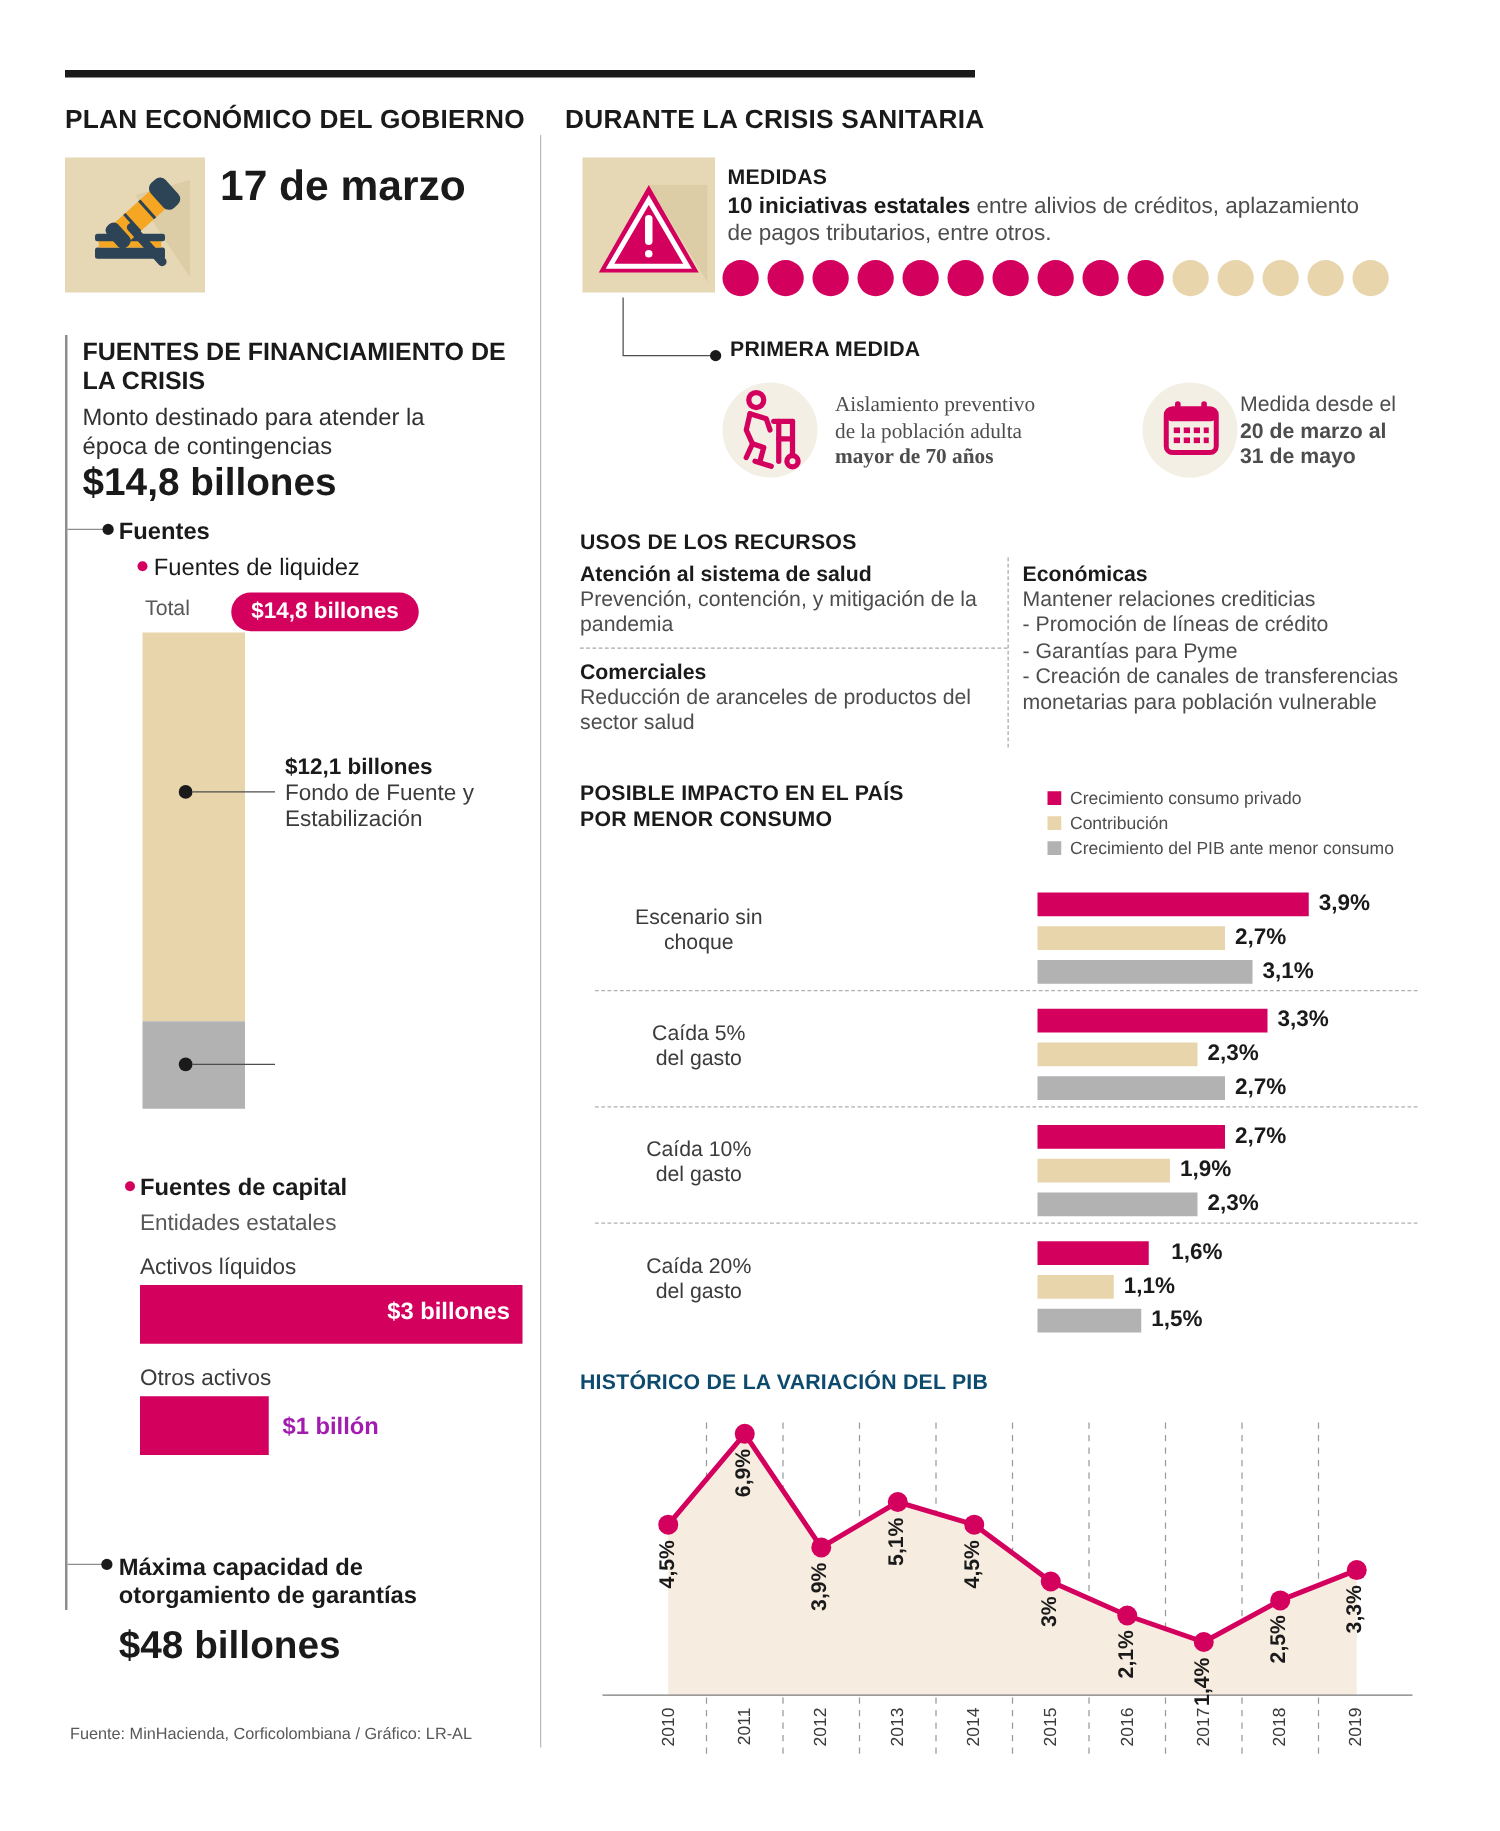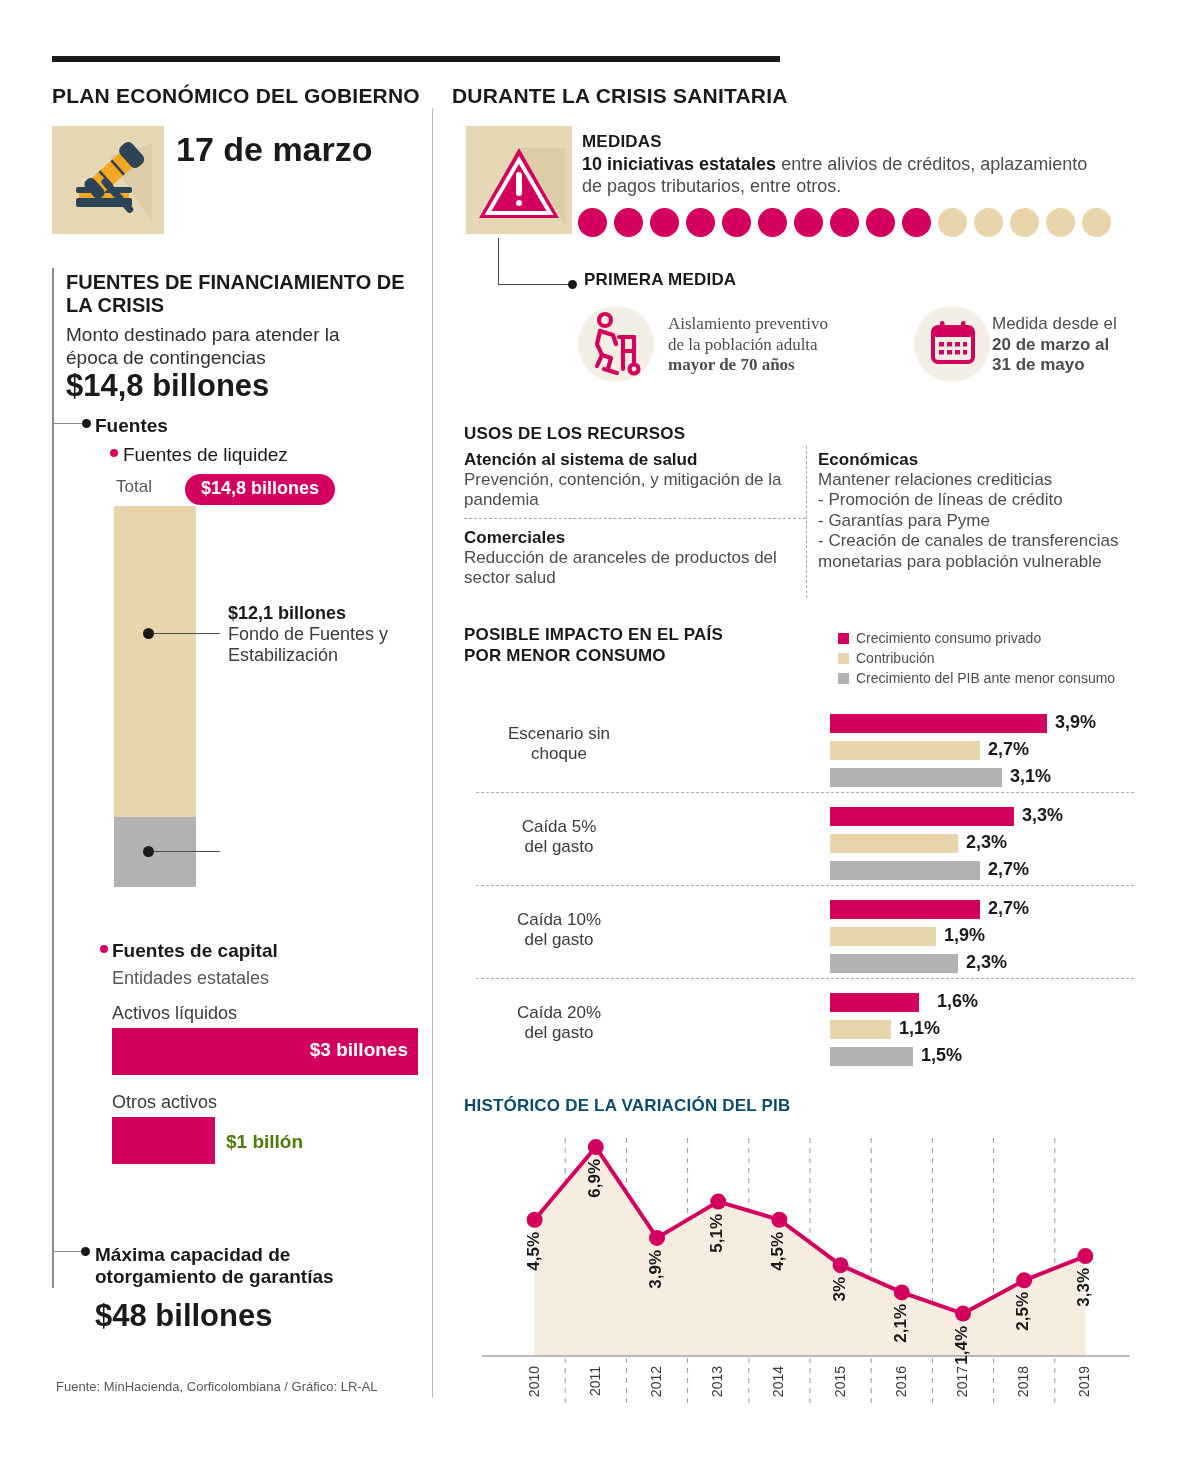--- a/index.html
+++ b/index.html
@@ -132,21 +132,21 @@
   #lbl-otros {
     position: absolute; left: 112px; top: 1092px;
     font-size: 18px; color: #3b3b3b;
   }
   #bar-otros {
     position: absolute; left: 112px; top: 1117px;
     width: 103px; height: 47px; background: #d4005e;
   }
   #lbl-otros-val {
     position: absolute; left: 226px; top: 1131px;
-    font-size: 19px; font-weight: bold; color: #4d7c0f;
+    font-size: 19px; font-weight: bold; color: #a21caf;
   }
   #lbl-maxima {
     position: absolute; left: 95px; top: 1244px; width: 300px;
     font-size: 19px; font-weight: bold; line-height: 1.18; color: #1a1a1a;
   }
   #lbl-maxima-amt {
     position: absolute; left: 95px; top: 1298px;
     font-size: 31px; font-weight: bold; color: #1a1a1a;
   }
   #source {
@@ -277,21 +277,21 @@
   <div id="lbl-total">Total</div>
   <div id="pill-total">$14,8 billones</div>
 
   <div id="stack-beige"></div>
   <div id="stack-gray"></div>
 
   <div class="callout-dot" style="left:143px; top:628px;"></div>
   <div class="callout-line" style="left:154px; top:633px; width:66px;"></div>
   <div class="callout-txt" style="left:228px; top:603px;">
     <div class="b">$12,1 billones</div>
-    <div class="n">Fondo de Fuentes y Estabilización</div>
+    <div class="n">Fondo de Fuente y Estabilización</div>
   </div>
 
   <div class="callout-dot" style="left:143px; top:846px;"></div>
   <div class="callout-line" style="left:154px; top:851px; width:66px;"></div>
 
   <div class="node-dot pink" style="left:100px; top:945px; width:8px; height:8px;"></div>
   <div id="lbl-capital">Fuentes de capital</div>
   <div id="lbl-estatales">Entidades estatales</div>
 
   <div id="lbl-activos">Activos líquidos</div>

